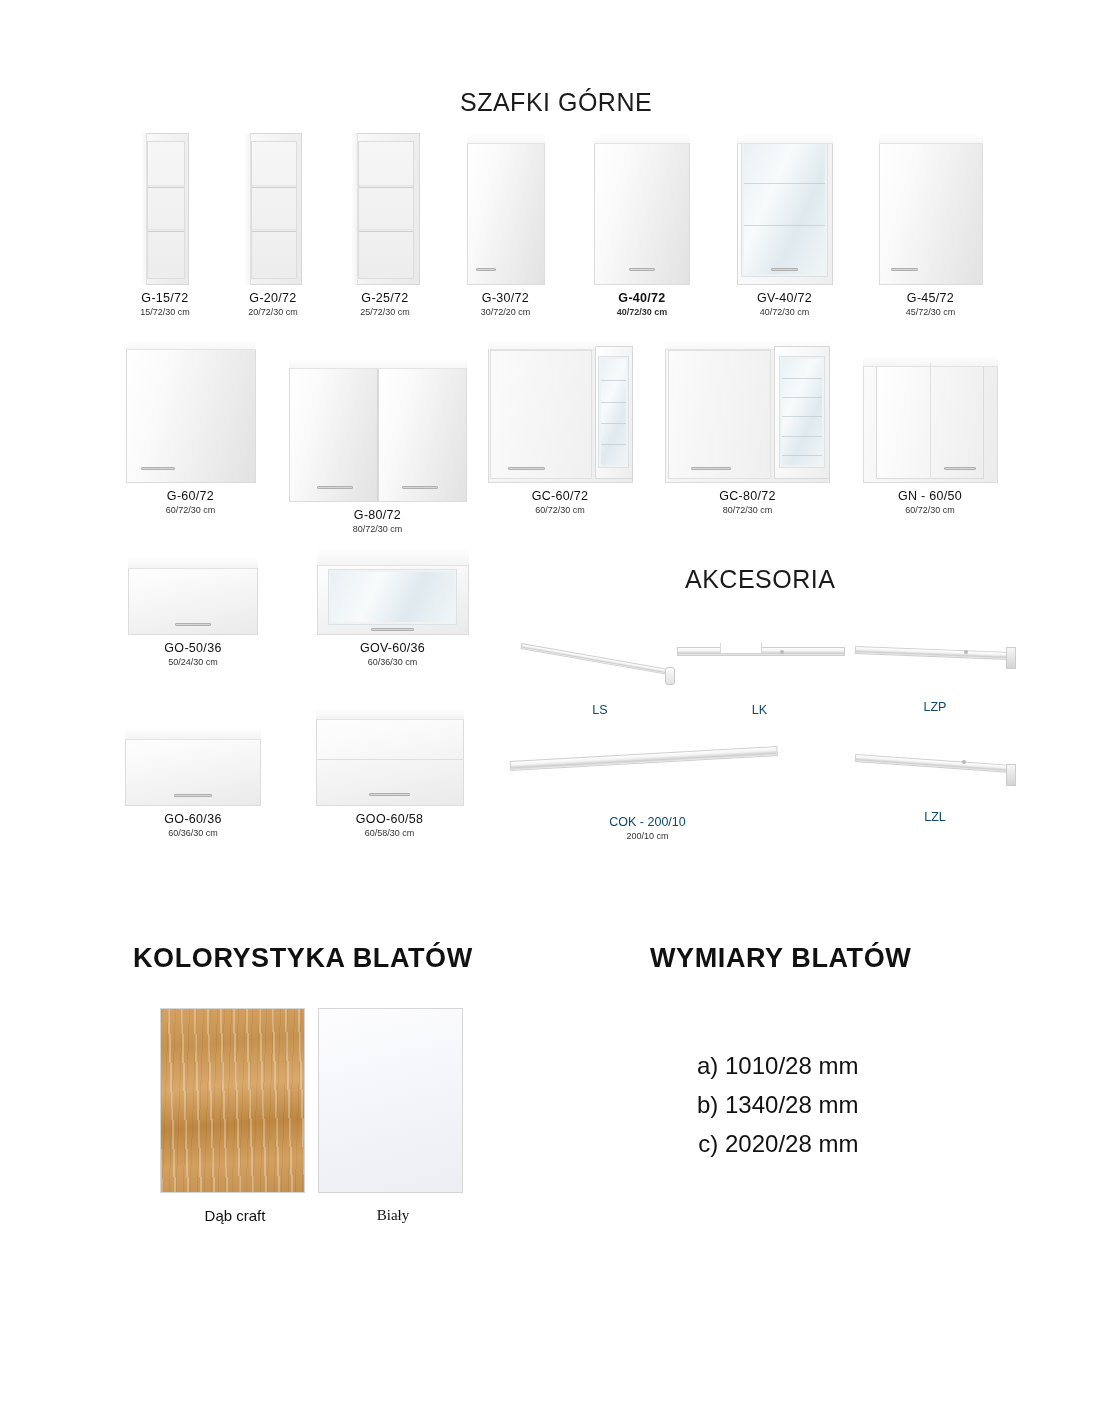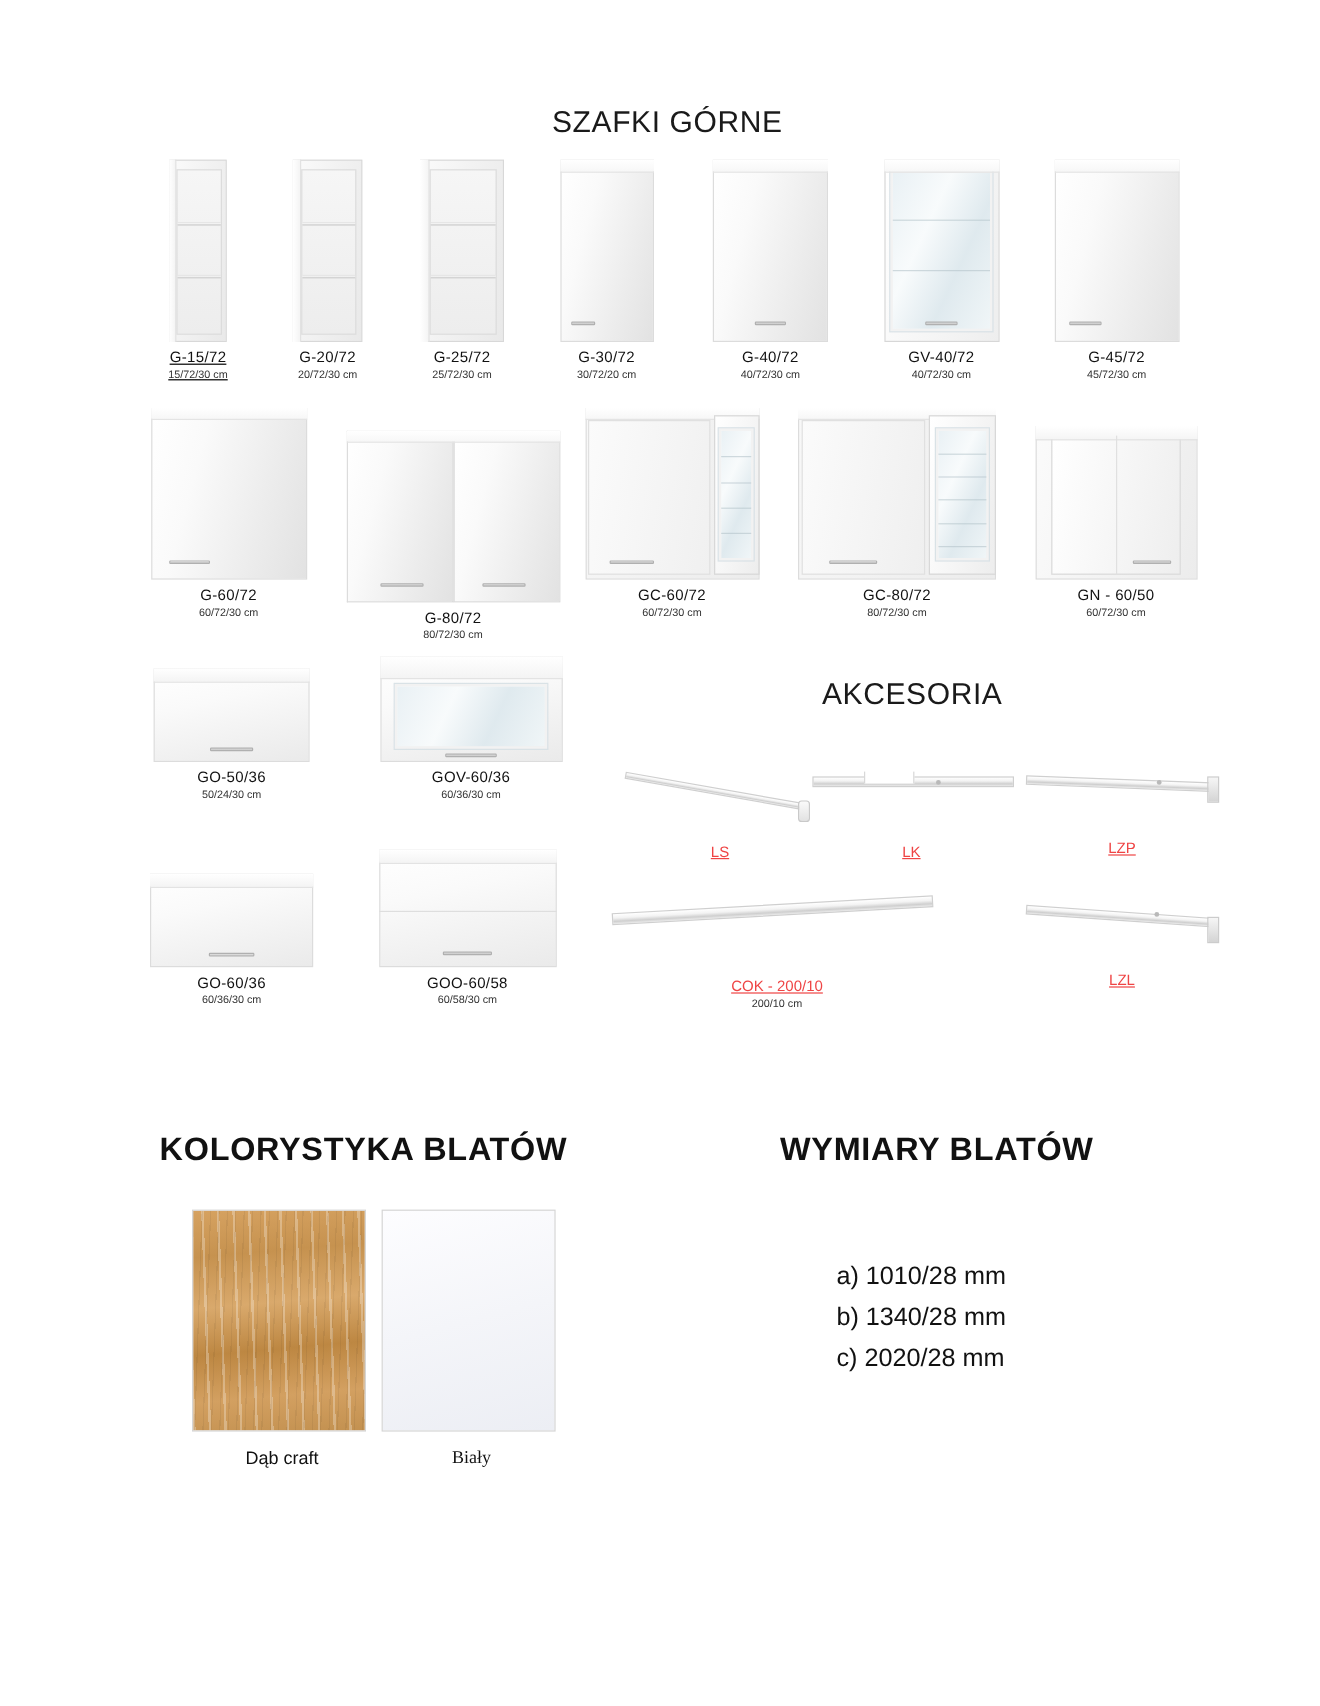--- a/index.html
+++ b/index.html
@@ -146,21 +146,21 @@
   }
   .corner-door {
     position: absolute; top: 4%; bottom: 3%; right: 0; width: 26%;
     background: linear-gradient(100deg,#ffffff,#ededed);
     border: 1px solid #d8d8d8;
   }
 
   
   .acc { position: absolute; text-align: center; }
   .acc .label {
-    font-size: 12.5px; color: #ef4444; margin-top: 8px; white-space: nowrap; text-decoration: underline;
+    font-size: 12.5px; color: #0c4a6e; margin-top: 8px; white-space: nowrap;
   }
   .acc .dim { font-size: 9px; color: #333; margin-top: 2px; white-space: nowrap; }
   .rail {
     position: relative;
     background: linear-gradient(180deg,#ffffff 0%,#f3f3f3 40%,#cfcfcf 75%,#eaeaea 100%);
     border: 1px solid #cfcfcf;
   }
   .rail-dot {
     position: absolute; width: 4px; height: 4px; border-radius: 50%;
     background: #b9b9b9; top: 50%; margin-top: -2px;
@@ -183,34 +183,35 @@
   }
   .swatch-label {
     margin-top: 14px;
     font-size: 15px;
     color: #111;
   }
 
   
   .dim-list { position: absolute; }
   .dim-list .row {
-    font-size: 21px;
+    font-size: 24px;
     color: #111;
     line-height: 1.62;
     white-space: nowrap;
+    text-align: right;
   }
 </style>
 </head>
 <body>
 
 <div class="page">
 
   <div class="section-title" style="left:460px; top:88px;">SZAFKI GÓRNE</div>
 
-  <div class="item" style="left:110px; top:133px; width:110px;text-decoration:underline;">
+  <div class="item" style="left:110px; top:133px; width:110px;">
     <div class="art" style="width:48px; height:152px;">
       <div class="cab">
         <div class="carcass"></div>
         <div class="side-panel"></div>
         <div class="carcass-inner">
           <div class="shelf" style="top:32%;"></div>
           <div class="shelf" style="top:64%;"></div>
         </div>
       </div>
     </div>
@@ -253,21 +254,21 @@
       <div class="cab">
         <div class="door"></div>
         <div class="top-cap"></div>
         <div class="handle h-bottom"></div>
       </div>
     </div>
     <div class="code">G-30/72</div>
     <div class="dim">30/72/20 cm</div>
   </div>
 
-  <div class="item" style="left:582px; top:133px; width:120px;">
+  <div class="item" style="left:582px; top:133px; width:120px;font-weight:bold;">
     <div class="art" style="width:96px; height:152px;">
       <div class="cab">
         <div class="door"></div>
         <div class="top-cap"></div>
         <div class="handle h-center"></div>
       </div>
     </div>
     <div class="code">G-40/72</div>
     <div class="dim">40/72/30 cm</div>
   </div>

